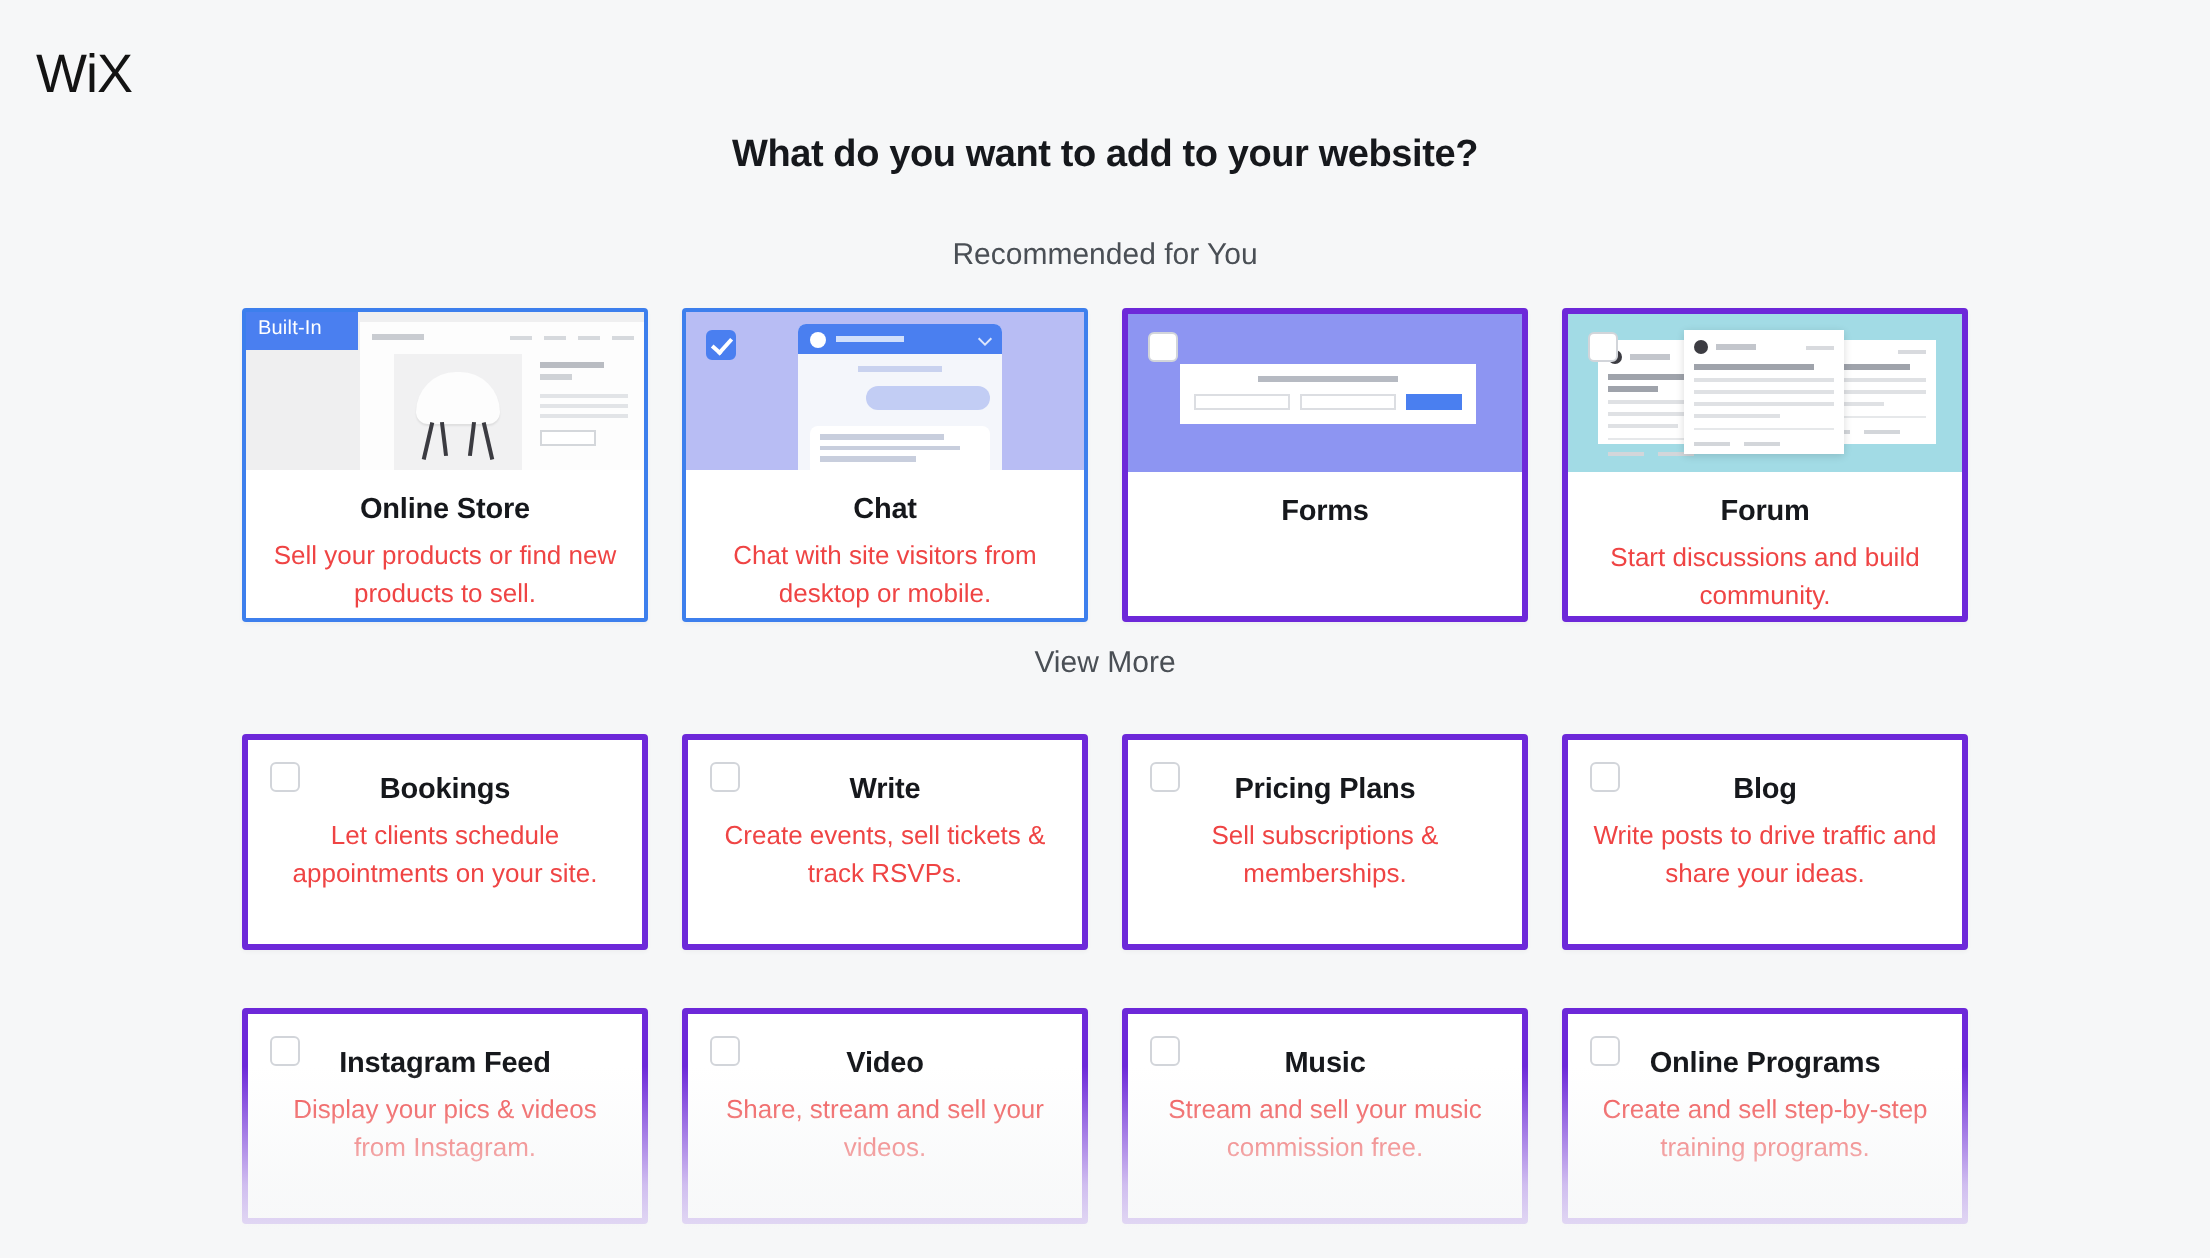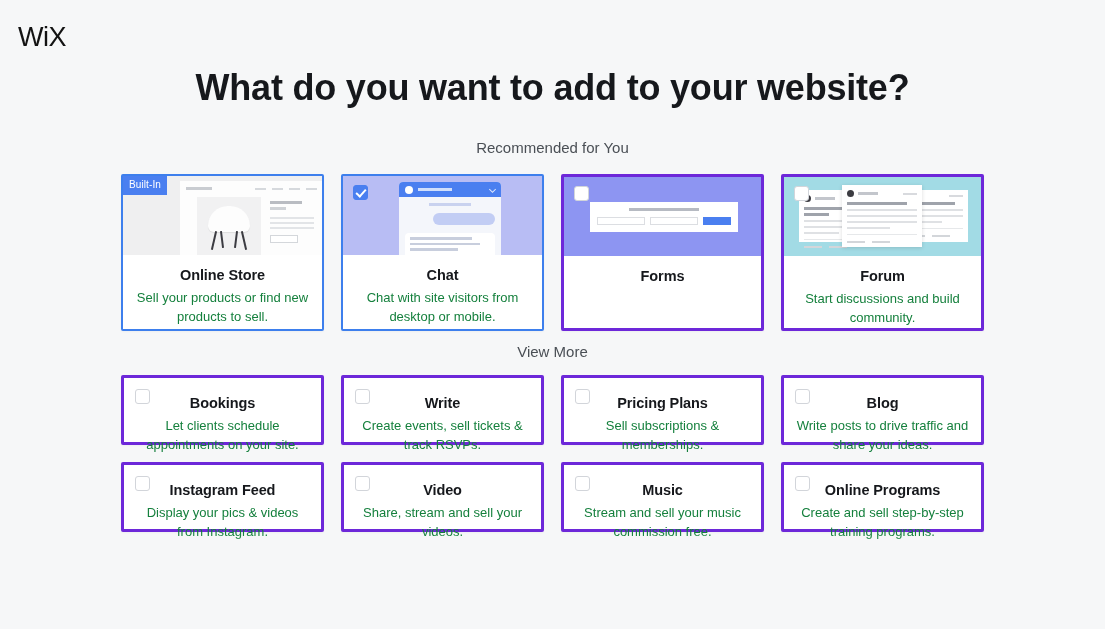--- a/index.html
+++ b/index.html
@@ -25,21 +25,21 @@
     font-size: 27px;
     font-weight: 400;
     letter-spacing: -0.5px;
     color: #131313;
     line-height: 1;
   }
 
   
   .page-title {
     text-align: center;
-    font-size: 36px;
+    font-size: 19px;
     font-weight: 700;
     color: #16181c;
     padding-top: 67px;
     letter-spacing: -0.2px;
   }
 
   .section-label {
     text-align: center;
     font-size: 15px;
     color: #4a4f55;
@@ -63,21 +63,21 @@
     background: #ffffff;
     border: 3px solid #6d28d9;
     border-radius: 2px;
     position: relative;
     cursor: pointer;
     box-shadow: 0 1px 2px rgba(0,0,0,0.035);
   }
   .card.selected { border: 2px solid #3d7fed; }
 
   .card.big { height: 157px; }
-  .card.small { height: 70px; }
+  .card.small { height: 108px; margin-top: 12px; }
 
   
   .thumb {
     height: 79px;
     position: relative;
     overflow: hidden;
     border-radius: 0;
   }
   .thumb.store   { background: #efeff0; }
   .thumb.chat    { background: #b8bdf4; }
@@ -85,21 +85,21 @@
   .thumb.forum   { background: #a2dbe5; }
 
   
   .badge {
     position: absolute;
     top: 0; left: 0;
     background: #4a7ff0;
     color: #ffffff;
     font-size: 10px;
     line-height: 1;
-    padding: 4px 6px 5px 6px;
+    padding: 4px 18px 5px 6px;
     font-weight: 400;
     letter-spacing: 0.1px;
     z-index: 4;
   }
 
   
   .checkbox {
     position: absolute;
     width: 15px;
     height: 15px;
@@ -135,21 +135,21 @@
 
   .card-title {
     font-size: 14.5px;
     font-weight: 700;
     color: #16181c;
     letter-spacing: -0.1px;
   }
   .card-desc {
     font-size: 13px;
     line-height: 19px;
-    color: #15803d;
+    color: #ef4444;
     margin-top: 5px;
   }
 
   
   .mini { position: absolute; }
 
   
   .store-page {
     left: 57px; top: 5px;
     width: 143px; height: 82px;

